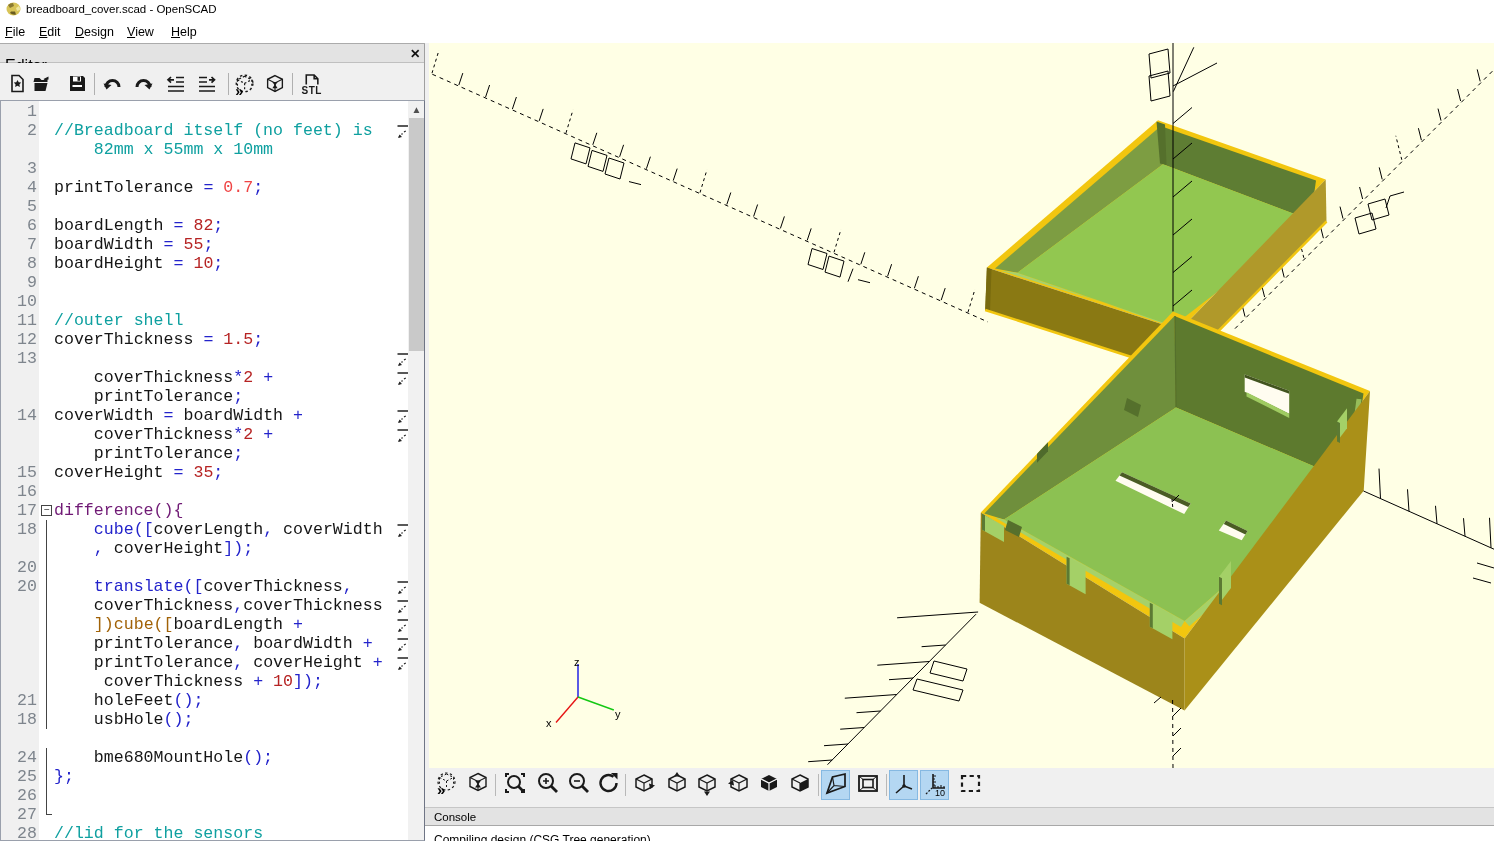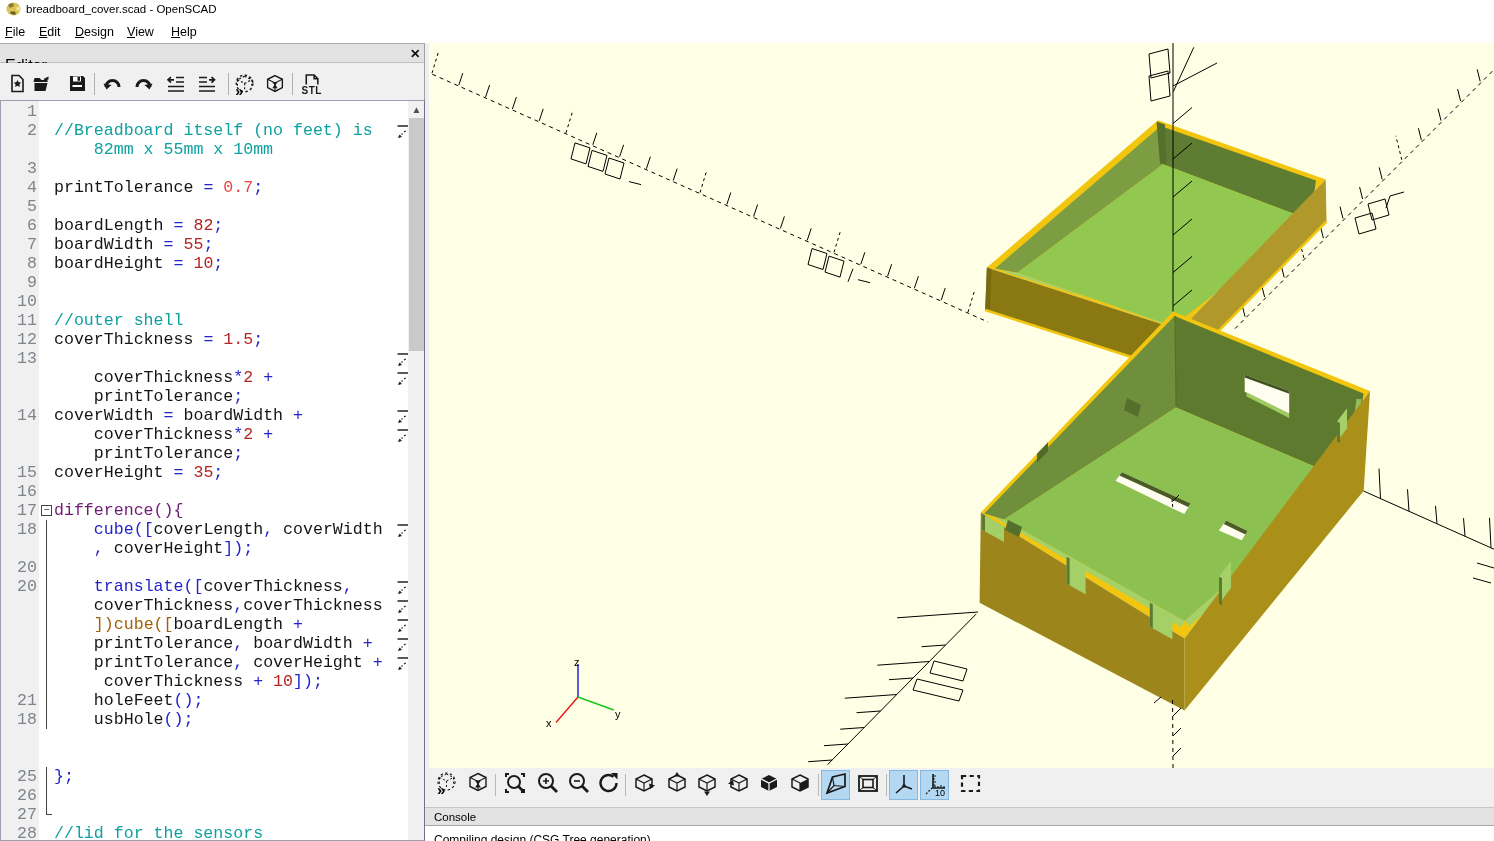--- a/index.html
+++ b/index.html
@@ -181,20 +181,21 @@
               <path d="M1 13 l4-1-2.5-2.5 z" fill="#222"></path>
             </svg></span></div>
 <div class="crow" style="top:652px"><span class="fline"></span><span class="ctext">&nbsp;&nbsp;&nbsp;&nbsp;printTolerance<i style="color:#2323cb">,</i> coverHeight <i style="color:#2323cb">+</i></span><span class="wmark"><svg width="15" height="14" viewBox="0 0 15 14">
               <path d="M0.5 1 H13.5 V12" fill="none" stroke="#222" stroke-width="1.4"></path>
               <path d="M2 12 l3.5-3.5 M7 7 l2.5-1.5" stroke="#222" stroke-width="1.2" stroke-dasharray="2 1.6" fill="none"></path>
               <path d="M1 13 l4-1-2.5-2.5 z" fill="#222"></path>
             </svg></span></div>
 <div class="crow" style="top:671px"><span class="fline"></span><span class="ctext">&nbsp;&nbsp;&nbsp;&nbsp;&nbsp;coverThickness <i style="color:#2323cb">+</i> <i style="color:#b62323">10</i><i style="color:#2323cb">]);</i></span></div>
 <div class="crow" style="top:690px"><span class="lnum">21</span><span class="fline"></span><span class="ctext">&nbsp;&nbsp;&nbsp;&nbsp;holeFeet<i style="color:#2323cb">();</i></span></div>
 <div class="crow" style="top:709px"><span class="lnum">18</span><span class="fline"></span><span class="ctext">&nbsp;&nbsp;&nbsp;&nbsp;usbHole<i style="color:#2323cb">();</i></span></div>
+<div class="crow" style="top:747px"><span class="lnum">24</span><span class="fline"></span><span class="ctext">&nbsp;&nbsp;&nbsp;&nbsp;bme680MountHole<i style="color:#2323cb">();</i></span></div>
 <div class="crow" style="top:766px"><span class="lnum">25</span><span class="fline"></span><span class="ctext"><i style="color:#2323cb">};</i></span></div>
 <div class="crow" style="top:785px"><span class="lnum">26</span><span class="fline"></span><span class="ctext"></span></div>
 <div class="crow" style="top:804px"><span class="lnum">27</span><span class="fend"></span><span class="ctext"></span></div>
 <div class="crow" style="top:823px"><span class="lnum">28</span><span class="ctext"><i style="color:#0fa0a0">//lid for the sensors</i></span></div>
 </div>
 <div class="scroll">
         <div class="up">▲</div>
         <div class="thumb"></div>
       </div>
 </div>

